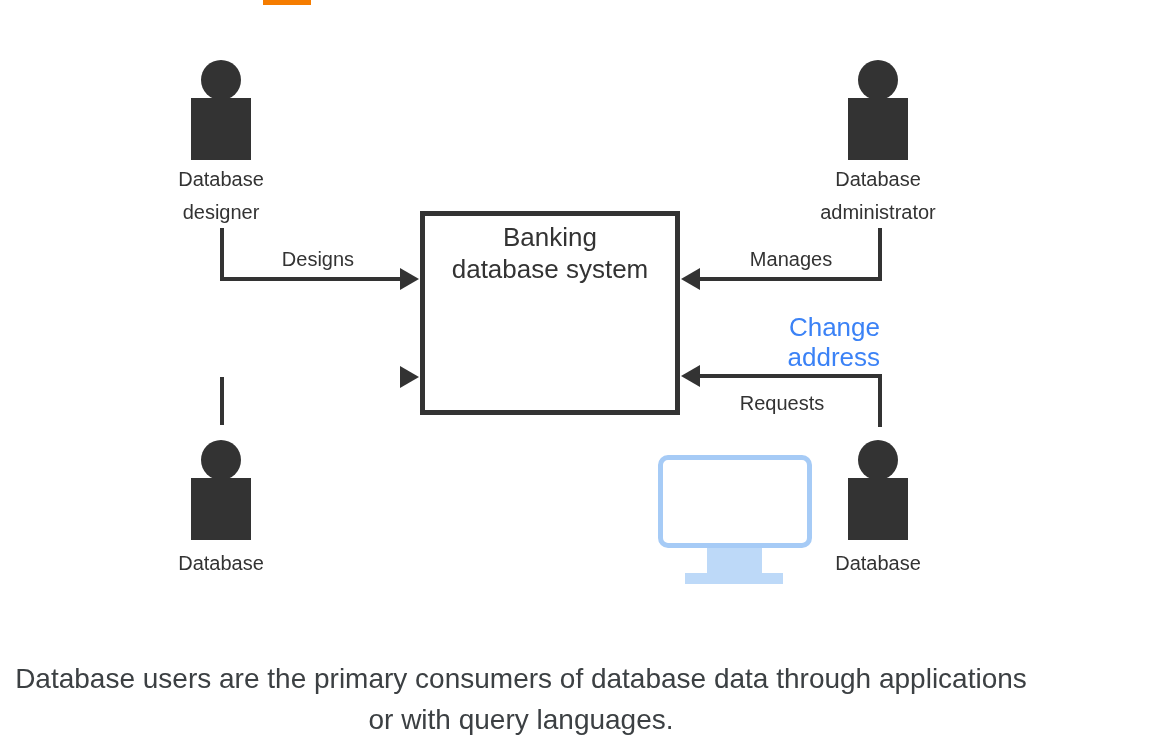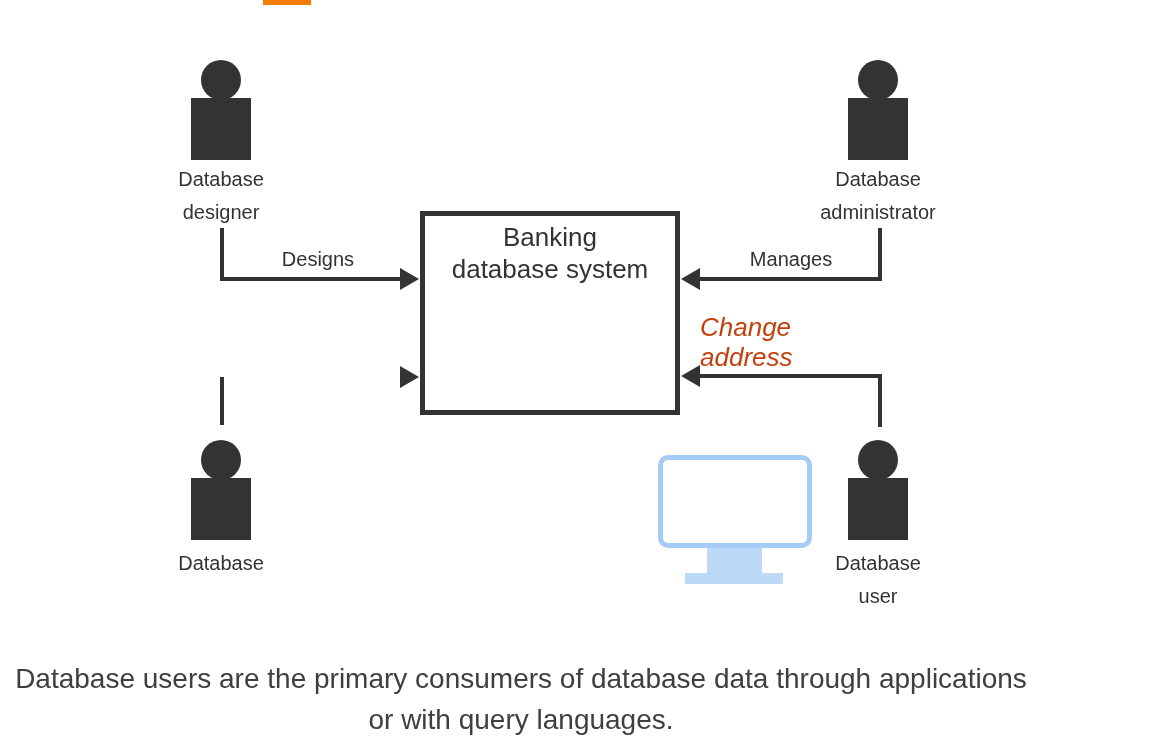--- a/index.html
+++ b/index.html
@@ -55,21 +55,21 @@
     border-bottom: 11px solid transparent;
     border-left: 19px solid #333333;
   }
   .arr-left {
     width: 0; height: 0;
     border-top: 11px solid transparent;
     border-bottom: 11px solid transparent;
     border-right: 19px solid #333333;
   }
 
-  .red-lbl { color: #c2410c; font-size: 26px; line-height: 30px; text-align: left; font-style: italic; }
+  .red-lbl { color: #3b82f6; font-size: 26px; line-height: 30px; text-align: right; }
   .red-lbl span { display: block; }
 
   
   .monitor { left: 658px; top: 455px; width: 154px; height: 130px; }
   .monitor .screen {
     position: absolute; left: 0; top: 0; width: 154px; height: 93px;
     border: 5px solid #A6CBF6; border-radius: 10px; background: #ffffff;
     box-sizing: border-box;
   }
   .monitor .neck { position: absolute; left: 49px; top: 93px; width: 55px; height: 25px; background: #BDD9F8; }
@@ -113,21 +113,20 @@
   <div class="abs lbl" style="left:111px; top:547px; width:220px;">
     <span>Database</span>
   </div>
 
   <div class="abs person" style="left:848px; top:440px;">
     <div class="head"></div>
     <div class="body"></div>
   </div>
   <div class="abs lbl" style="left:778px; top:547px; width:200px;">
     <span>Database</span>
-    <span>user</span>
   </div>
 
   <div class="abs sysbox">
     <div class="title">
       <span>Banking</span>
       <span>database system</span>
     </div>
   </div>
 
   <div class="abs line" style="left:220px; top:228px; width:4px; height:53px;"></div>
@@ -144,20 +143,23 @@
     <span>Manages</span>
   </div>
 
   <div class="abs red-lbl" style="left:700px; top:312px; width:180px;">
     <span>Change</span>
     <span>address</span>
   </div>
   <div class="abs line" style="left:878px; top:374px; width:4px; height:53px;"></div>
   <div class="abs line" style="left:698px; top:374px; width:184px; height:4px;"></div>
   <div class="abs arr-left" style="left:681px; top:365px;"></div>
+  <div class="abs lbl" style="left:702px; top:387px; width:160px;">
+    <span>Requests</span>
+  </div>
 
   <div class="abs line" style="left:220px; top:377px; width:4px; height:48px;"></div>
   <div class="abs arr-right" style="left:400px; top:366px;"></div>
 
   <div class="abs monitor">
     <div class="screen"></div>
     <div class="neck"></div>
     <div class="base"></div>
   </div>
 

